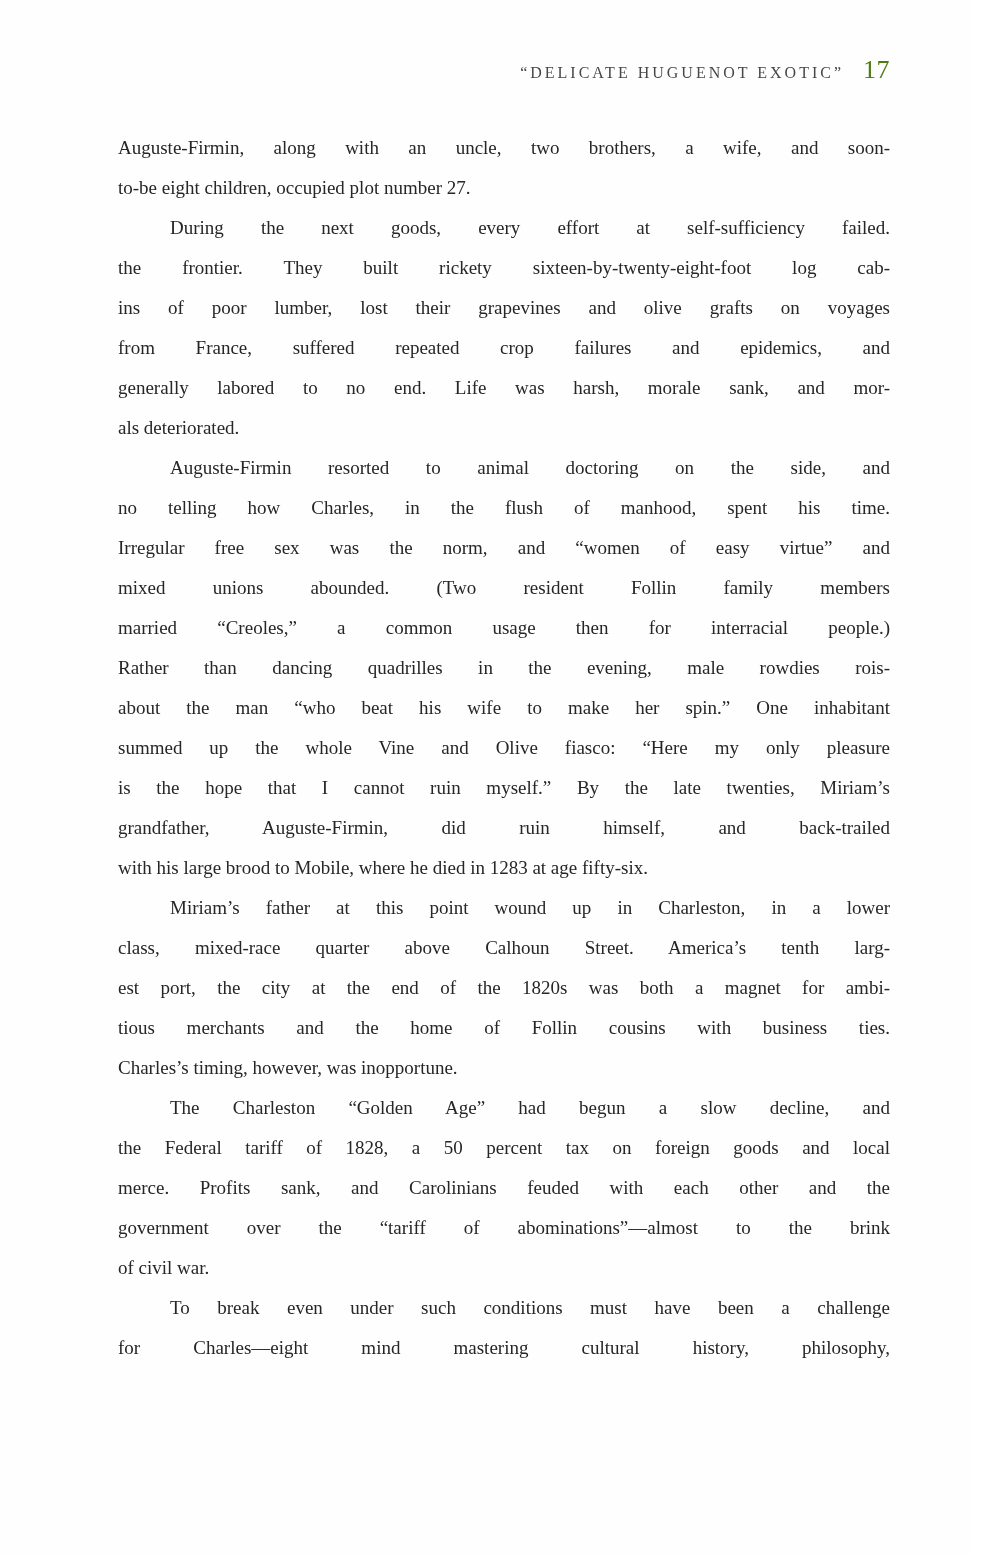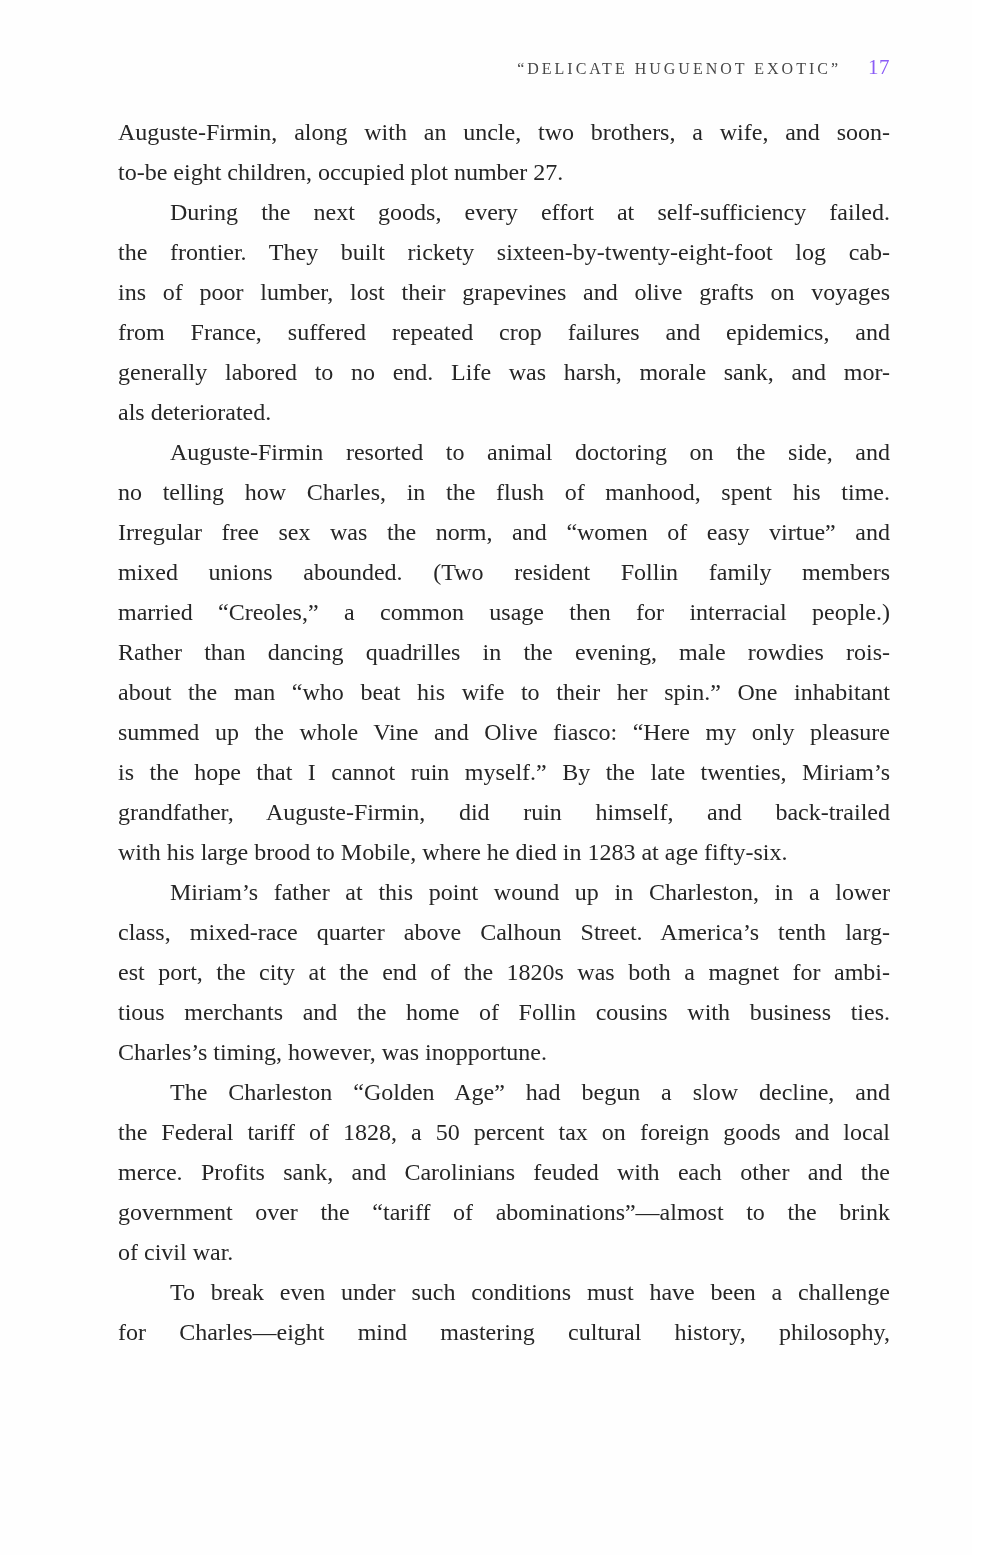--- a/index.html
+++ b/index.html
@@ -24,32 +24,32 @@
     justify-content: flex-end;
     align-items: baseline;
   }
   .rh-title {
     font-size: 16px;
     letter-spacing: 3px;
     color: #474747;
     white-space: nowrap;
   }
   .rh-num {
-    font-size: 21px;
-    margin-left: 27px;
-    color: #8b5cf6;
+    font-size: 26px;
+    margin-left: 19px;
+    color: #4d7c0f;
     letter-spacing: 0.5px;
   }
   .page-body {
     position: absolute;
-    top: 112px;
+    top: 128px;
     left: 118px;
     width: 772px;
     color: #262626;
-    font-size: 24px;
+    font-size: 19px;
   }
   .line {
     height: 40px;
     line-height: 40px;
     text-align: justify;
     text-align-last: justify;
     white-space: nowrap;
   }
   .line.indent {
     padding-left: 52px;
@@ -75,21 +75,21 @@
       <div class="line">ins of poor lumber, lost their grapevines and olive grafts on voyages</div>
       <div class="line">from France, suffered repeated crop failures and epidemics, and</div>
       <div class="line">generally labored to no end. Life was harsh, morale sank, and mor-</div>
       <div class="line endline">als deteriorated.</div>
       <div class="line indent">Auguste-Firmin resorted to animal doctoring on the side, and</div>
       <div class="line">no telling how Charles, in the flush of manhood, spent his time.</div>
       <div class="line">Irregular free sex was the norm, and “women of easy virtue” and</div>
       <div class="line">mixed unions abounded. (Two resident Follin family members</div>
       <div class="line">married “Creoles,” a common usage then for interracial people.)</div>
       <div class="line">Rather than dancing quadrilles in the evening, male rowdies rois-</div>
-      <div class="line">about the man “who beat his wife to their her spin.” One inhabitant</div>
+      <div class="line">about the man “who beat his wife to make her spin.” One inhabitant</div>
       <div class="line">summed up the whole Vine and Olive fiasco: “Here my only pleasure</div>
       <div class="line">is the hope that I cannot ruin myself.” By the late twenties, Miriam’s</div>
       <div class="line">grandfather, Auguste-Firmin, did ruin himself, and back-trailed</div>
       <div class="line endline">with his large brood to Mobile, where he died in 1283 at age fifty-six.</div>
       <div class="line indent">Miriam’s father at this point wound up in Charleston, in a lower</div>
       <div class="line">class, mixed-race quarter above Calhoun Street. America’s tenth larg-</div>
       <div class="line">est port, the city at the end of the 1820s was both a magnet for ambi-</div>
       <div class="line">tious merchants and the home of Follin cousins with business ties.</div>
       <div class="line endline">Charles’s timing, however, was inopportune.</div>
       <div class="line indent">The Charleston “Golden Age” had begun a slow decline, and</div>

